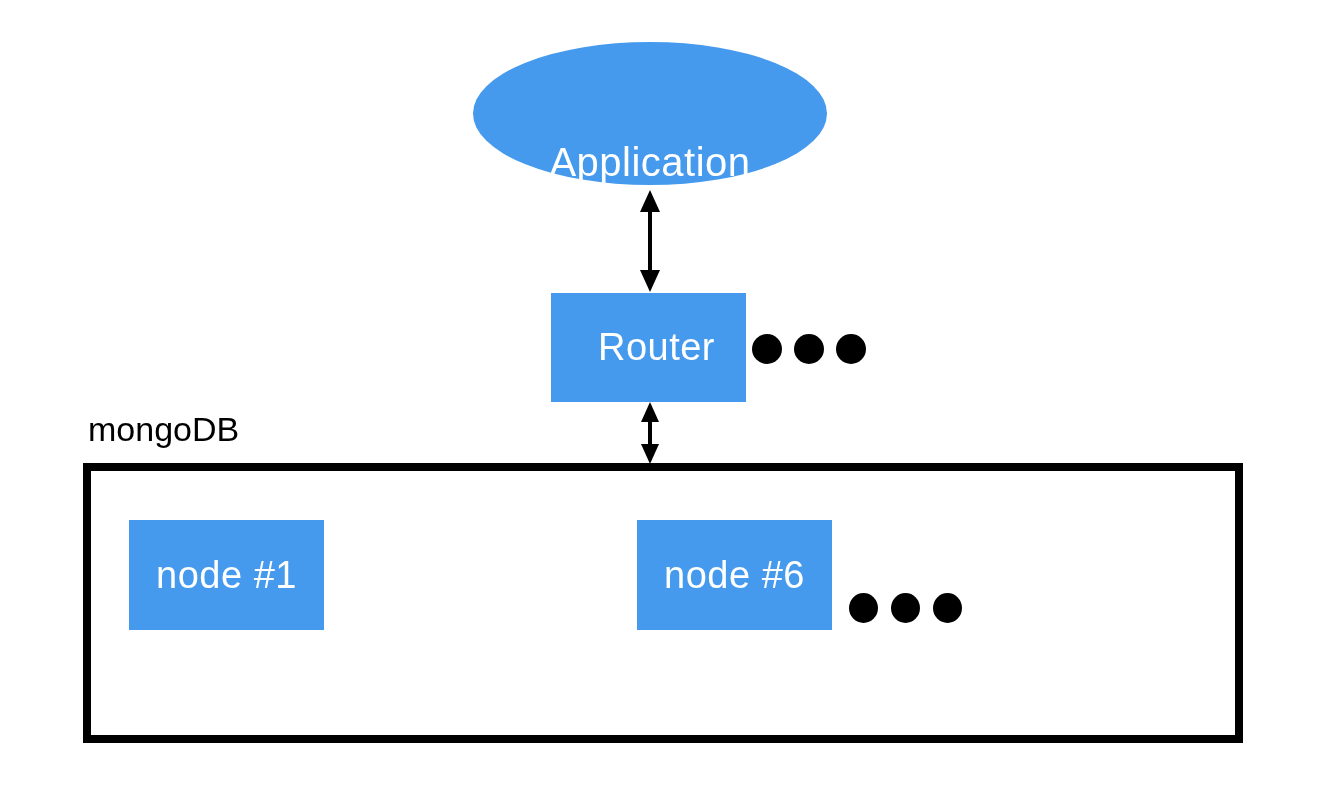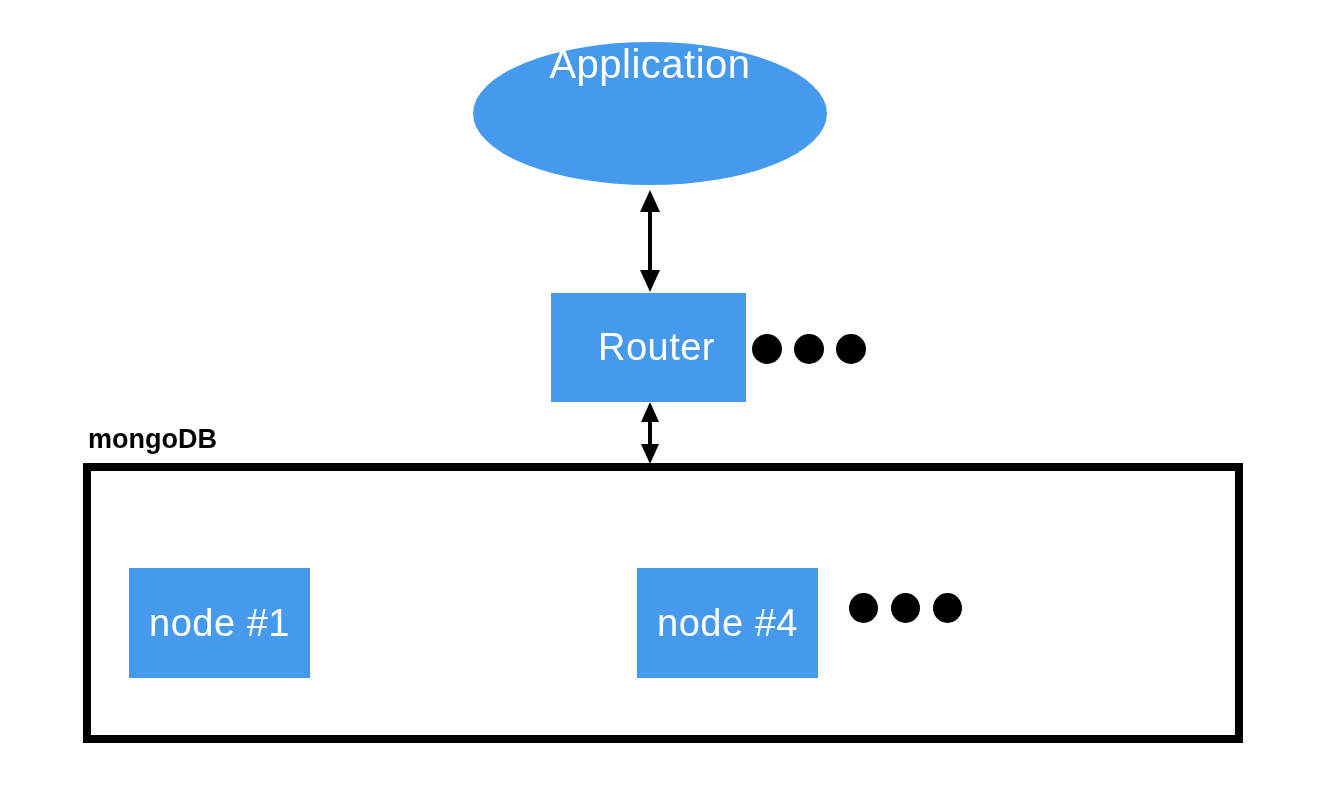--- a/index.html
+++ b/index.html
@@ -30,21 +30,21 @@
 
   .ellipse {
     position: absolute;
     left: 473px;
     top: 42px;
     width: 354px;
     height: 143px;
     background: var(--blue);
     border-radius: 50%;
     display: flex;
-    align-items: flex-start;
+    align-items: flex-end;
     justify-content: center;
   }
   .ellipse .shape-label { font-size: 40px; }
 
   .rect {
     position: absolute;
     background: var(--blue);
     display: flex;
     align-items: center;
     justify-content: center;
@@ -77,41 +77,40 @@
   }
   .router-dots { left: 752px; top: 334px; gap: 12px; }
   .router-dots i { width: 30px; height: 30px; }
   .node-dots { left: 849px; top: 593px; gap: 13px; }
   .node-dots i { width: 29px; height: 30px; }
 
   .cluster-label {
     position: absolute;
     left: 88px;
     top: 412px;
-    font-size: 27px;
-    font-weight: 700;
+    font-size: 34px;
+    font-weight: 400;
     color: var(--black);
     line-height: 1.0;
     white-space: nowrap;
-    margin-top: 14px;
   }
 
   .cluster-box {
     position: absolute;
     left: 83px;
     top: 463px;
     width: 1160px;
     height: 280px;
     border: 8px solid var(--black);
     background: transparent;
   }
 
   .node {
-    top: 568px;
-    width: 181px;
+    top: 520px;
+    width: 195px;
     height: 110px;
   }
   .node-1 { left: 129px; }
   .node-2 { left: 383px; }
   .node-3 { left: 637px; }
   .node-4 { left: 983px; }
 </style>
 </head>
 <body>
 
@@ -144,21 +143,21 @@
   </svg>
 
   <div class="cluster-label">mongoDB</div>
 
   <div class="cluster-box"></div>
 
   <div class="rect node node-1">
     <span class="shape-label">node #1</span>
   </div>
   <div class="rect node node-3">
-    <span class="shape-label">node #4</span>
+    <span class="shape-label">node #6</span>
   </div>
 
   <div class="dots node-dots">
     <i></i>
     <i></i>
     <i></i>
   </div>
 
 
 </div>

